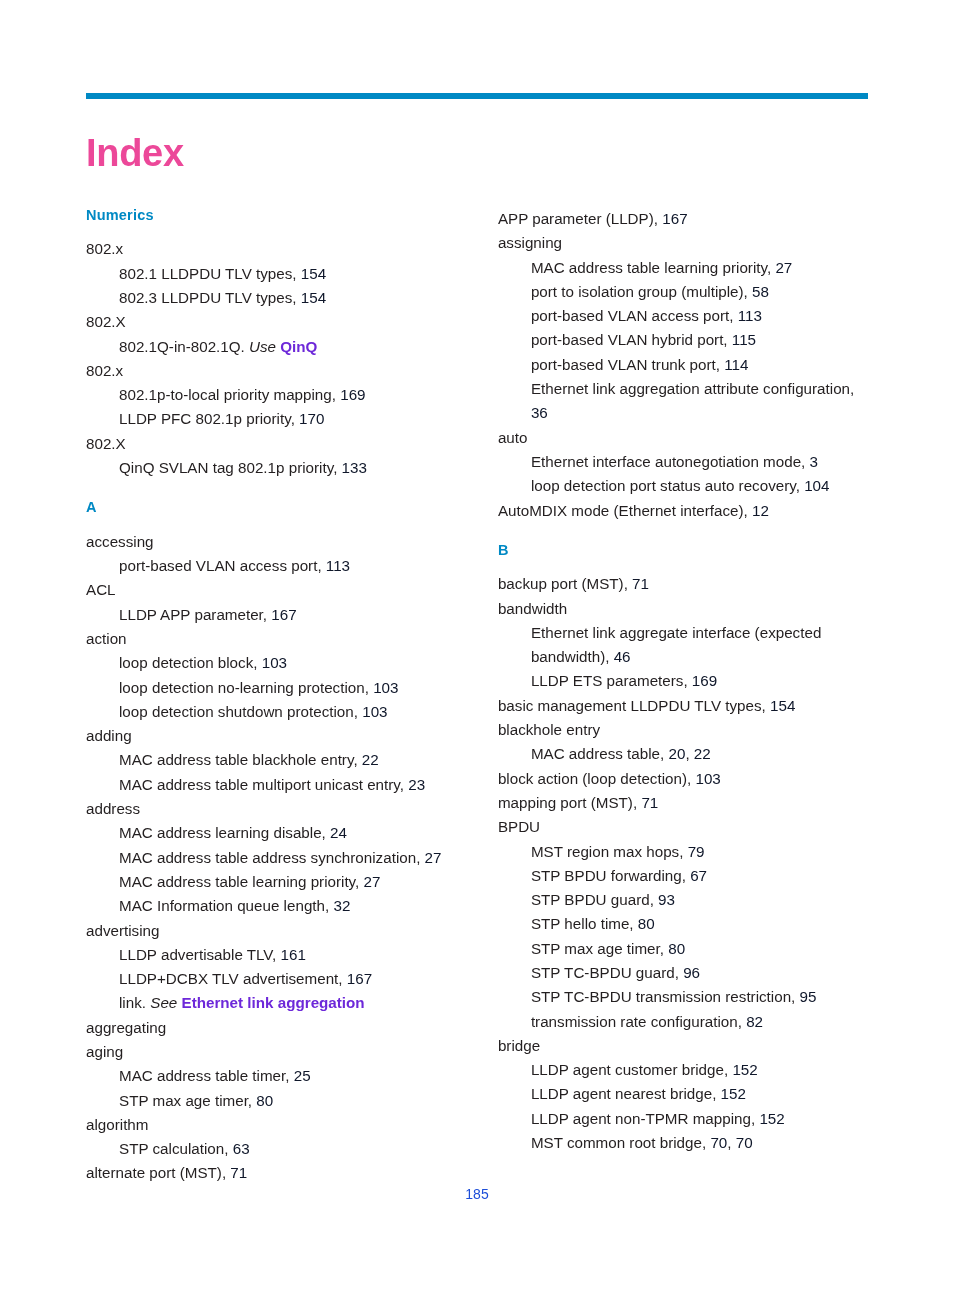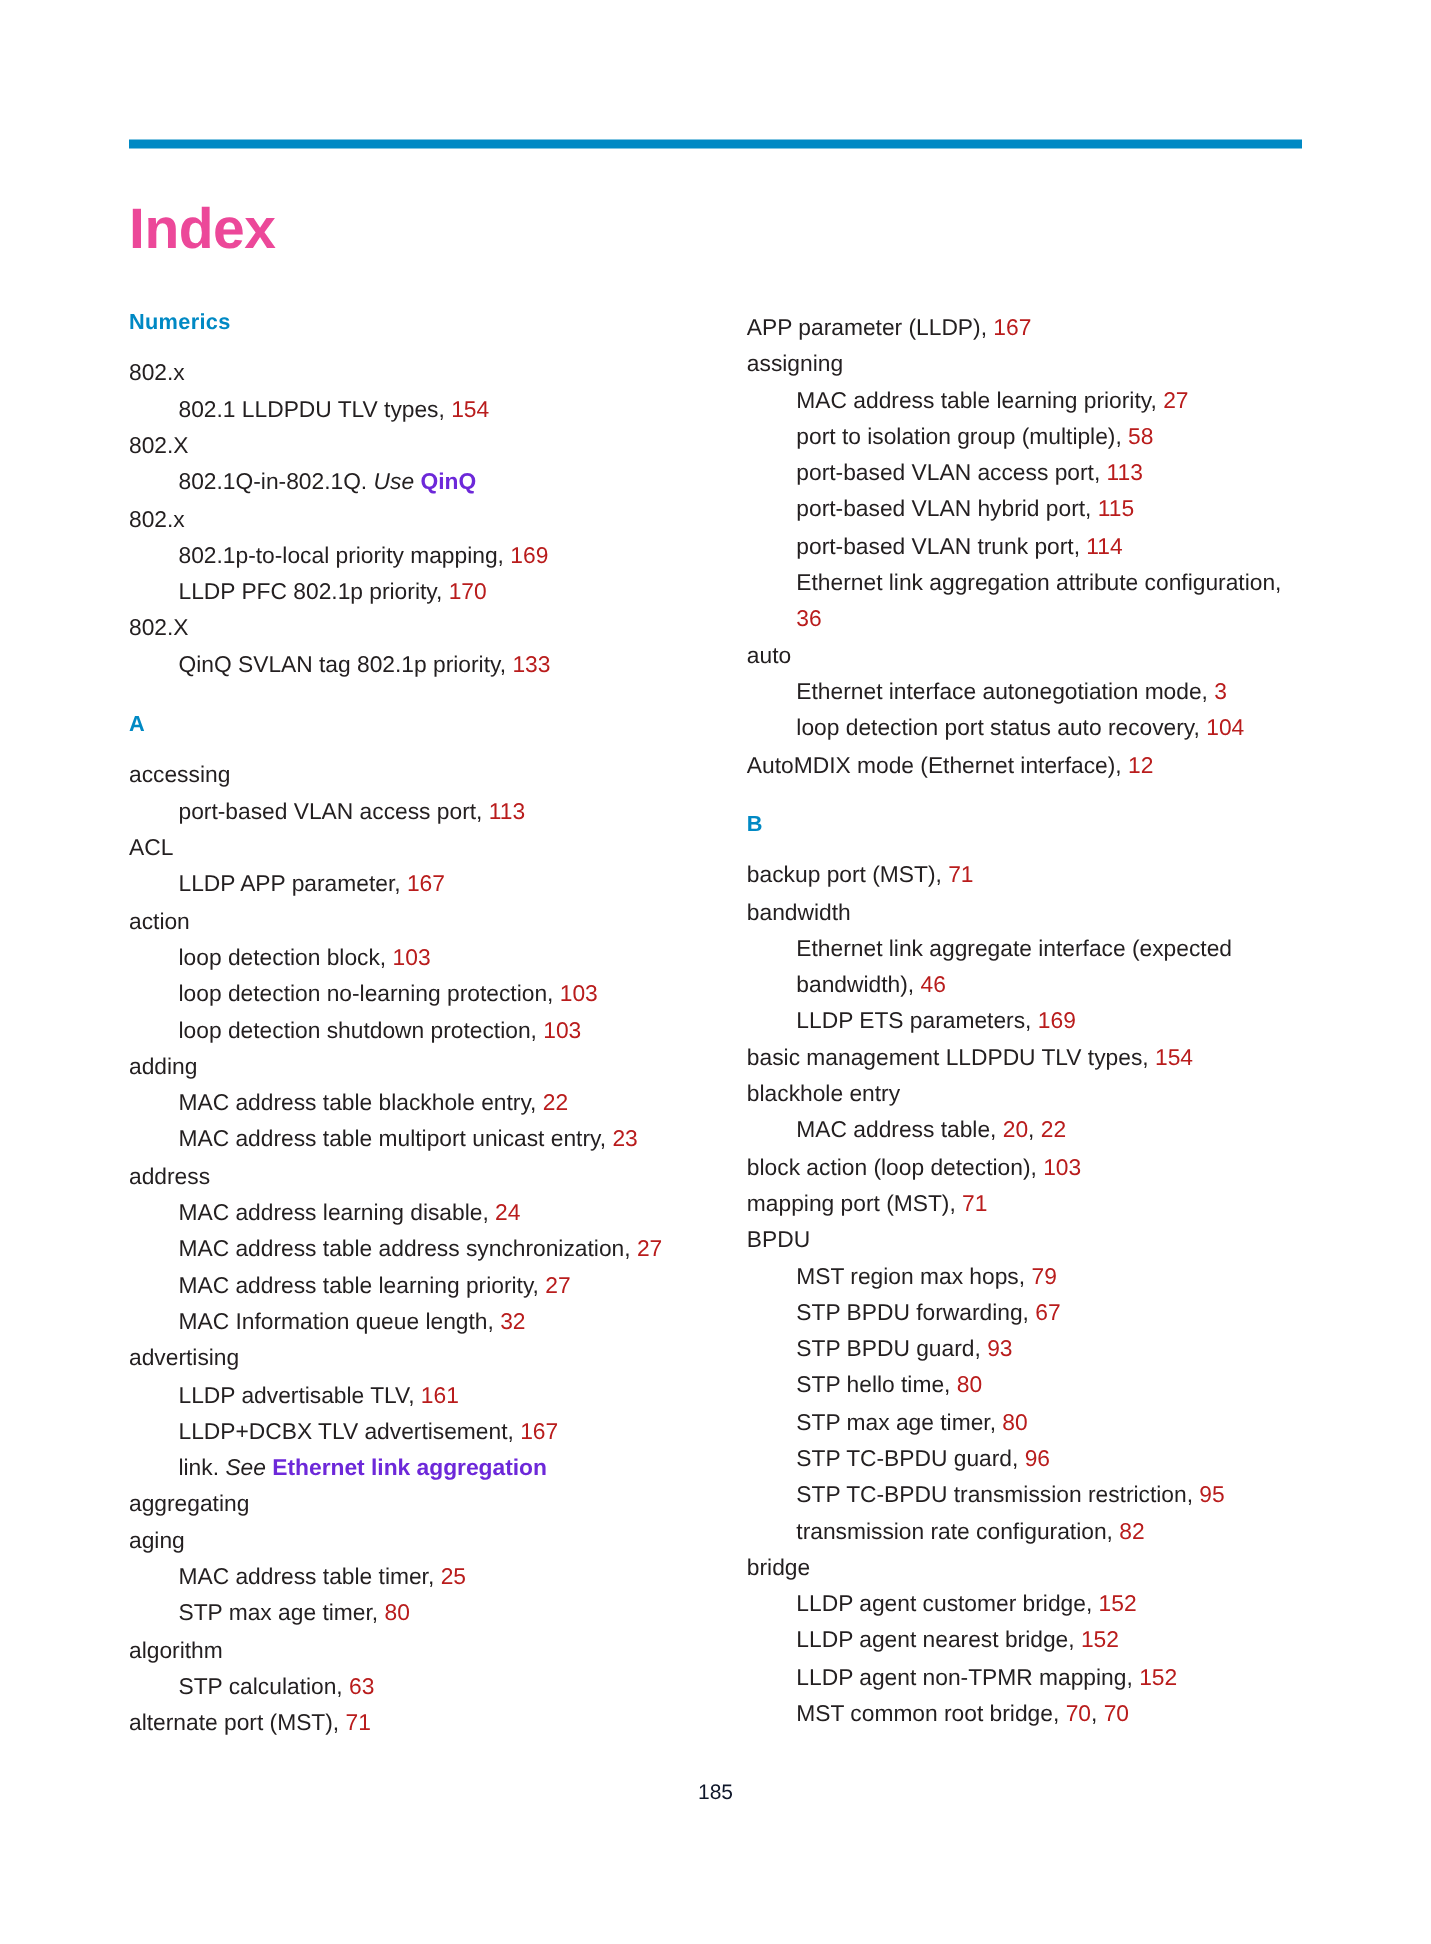--- a/index.html
+++ b/index.html
@@ -72,53 +72,54 @@
     margin: 0;
     white-space: normal;
   }
   .entry.lvl1 {
     padding-left: 0px;
   }
   .entry.lvl2 {
     padding-left: 33px;
   }
   .num {
-    color: #b91c1c;
+    color: #0f172a;
   }
   .xref {
     color: #6d28d9;
     font-weight: bold;
   }
   .it {
     font-style: italic;
   }
   .folio {
     position: absolute;
     top: 1186px;
     left: 0;
     width: 954px;
     text-align: center;
     font-size: 14px;
-    color: #0f172a;
+    color: #1d4ed8;
   }
 </style>
 </head>
 <body>
 
 <div class="page">
 
   <div class="top-rule"></div>
 
   <h1 class="page-title">Index</h1>
 
   <div class="columns">
     <div class="col col-left" id="col-0">
         <div class="alpha-head">Numerics</div>
         <div class="entry lvl1"><span>802.x</span></div>
         <div class="entry lvl2"><span>802.1 LLDPDU TLV types,</span> <span class="num">154</span></div>
+        <div class="entry lvl2"><span>802.3 LLDPDU TLV types,</span> <span class="num">154</span></div>
         <div class="entry lvl1"><span>802.X</span></div>
         <div class="entry lvl2"><span>802.1Q-in-802.1Q.</span> <span class="it">Use</span> <span class="xref">QinQ</span></div>
         <div class="entry lvl1"><span>802.x</span></div>
         <div class="entry lvl2"><span>802.1p-to-local priority mapping,</span> <span class="num">169</span></div>
         <div class="entry lvl2"><span>LLDP PFC 802.1p priority,</span> <span class="num">170</span></div>
         <div class="entry lvl1"><span>802.X</span></div>
         <div class="entry lvl2"><span>QinQ SVLAN tag 802.1p priority,</span> <span class="num">133</span></div>
         <div class="alpha-head spaced">A</div>
         <div class="entry lvl1"><span>accessing</span></div>
         <div class="entry lvl2"><span>port-based VLAN access port,</span> <span class="num">113</span></div>

